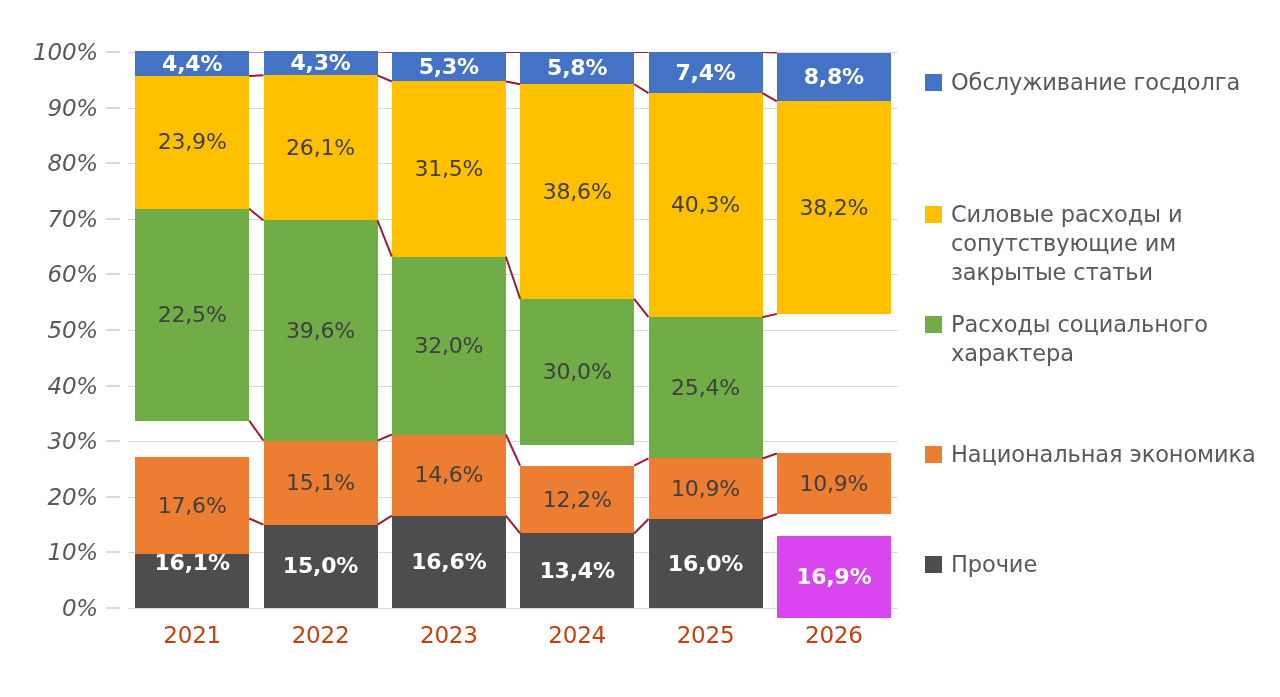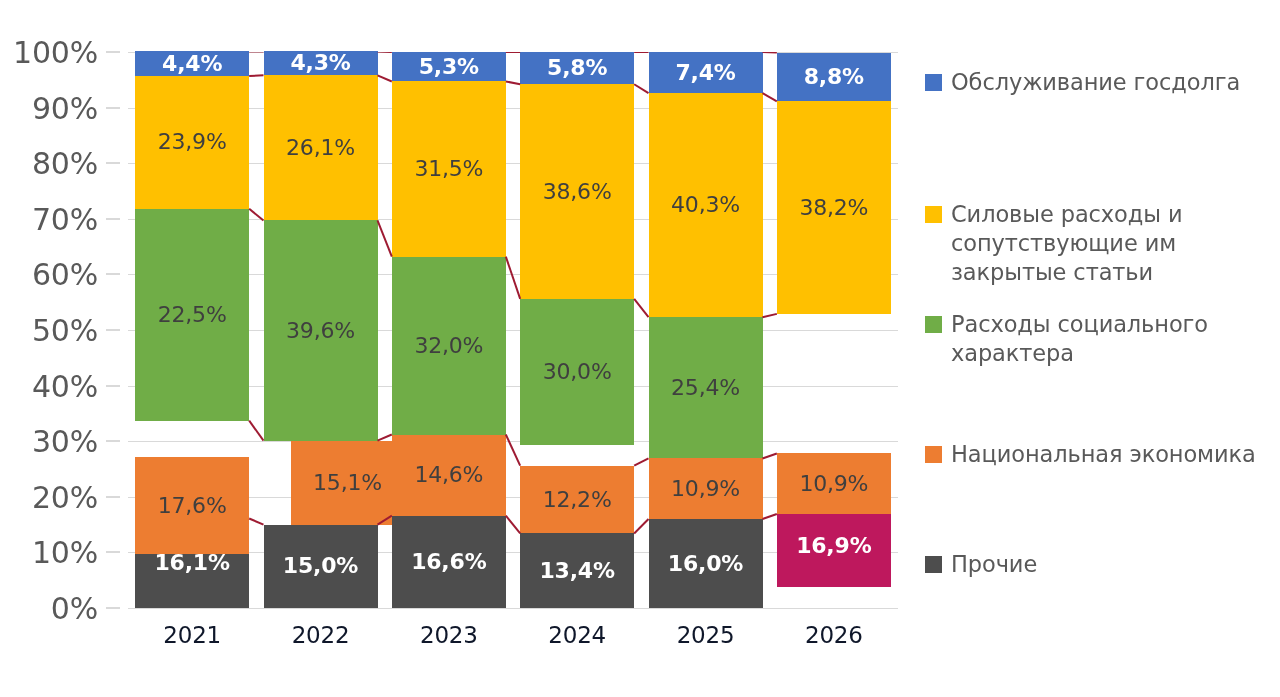--- a/index.html
+++ b/index.html
@@ -24,24 +24,25 @@
     position: absolute;
     left: 0px;
     top: 52px;
     width: 128px;
     height: 556px;
   }
   .ytick {
     position: absolute;
     right: 30px;
     transform: translateY(-50%);
-    font-size: 30px;
+    font-size: 23px;
     color: #595959;
     white-space: nowrap;
     letter-spacing: -0.2px;
+    font-style: italic;
   }
   .ytick-mark {
     position: absolute;
     right: 8px;
     width: 14px;
     height: 2px;
     background: #d9d9d9;
     transform: translateY(-1px);
   }
 
@@ -109,21 +110,21 @@
     left: 128px;
     top: 608px;
     width: 770px;
     height: 50px;
   }
   .xtick {
     position: absolute;
     top: 14px;
     transform: translateX(-50%);
     font-size: 23px;
-    color: #0f172a;
+    color: #c2410c;
     white-space: nowrap;
     letter-spacing: -0.2px;
   }
 
   
   #legend {
     position: absolute;
     left: 925px;
     top: 60px;
     width: 345px;
@@ -207,21 +208,21 @@
             <span class="seg-label dark">23,9%</span>
           </div>
           <div class="seg" style="top: -0.556px; height: 24.464px; background: rgb(68, 114, 196);">
             <span class="seg-label light">4,4%</span>
           </div>
         </div>
         <div class="bar-col" style="left: 135.5px; width: 114px;">
           <div class="seg" style="top: 472.6px; height: 83.4px; background: rgb(77, 77, 77);">
             <span class="seg-label light">15,0%</span>
           </div>
-          <div class="seg" style="top: 388.644px; height: 83.956px; background: rgb(237, 125, 49); margin-left: 27px;">
+          <div class="seg" style="top: 388.644px; height: 83.956px; background: rgb(237, 125, 49);">
             <span class="seg-label dark">15,1%</span>
           </div>
           <div class="seg" style="top: 168.468px; height: 220.176px; background: rgb(112, 173, 71);">
             <span class="seg-label dark">39,6%</span>
           </div>
           <div class="seg" style="top: 23.352px; height: 145.116px; background: rgb(255, 192, 0);">
             <span class="seg-label dark">26,1%</span>
           </div>
           <div class="seg" style="top: -0.556px; height: 23.908px; background: rgb(68, 114, 196);">
             <span class="seg-label light">4,3%</span>
@@ -272,21 +273,21 @@
             <span class="seg-label dark">25,4%</span>
           </div>
           <div class="seg" style="top: 41.144px; height: 224.068px; background: rgb(255, 192, 0);">
             <span class="seg-label dark">40,3%</span>
           </div>
           <div class="seg" style="top: 0px; height: 41.144px; background: rgb(68, 114, 196);">
             <span class="seg-label light">7,4%</span>
           </div>
         </div>
         <div class="bar-col" style="left: 648.833px; width: 114px;">
-          <div class="seg" style="top: 453px; height: 82px; background: #be185d;">
+          <div class="seg" style="top: 484px; height: 82px; background: #d946ef;">
             <span class="seg-label light">16,9%</span>
           </div>
           <div class="seg" style="top: 401.432px; height: 60.604px; background: rgb(237, 125, 49);">
             <span class="seg-label dark">10,9%</span>
           </div>
           <div class="seg" style="top: 49.484px; height: 212.392px; background: rgb(255, 192, 0);">
             <span class="seg-label dark">38,2%</span>
           </div>
           <div class="seg" style="top: 0.556px; height: 48.928px; background: rgb(68, 114, 196);">
             <span class="seg-label light">8,8%</span>

